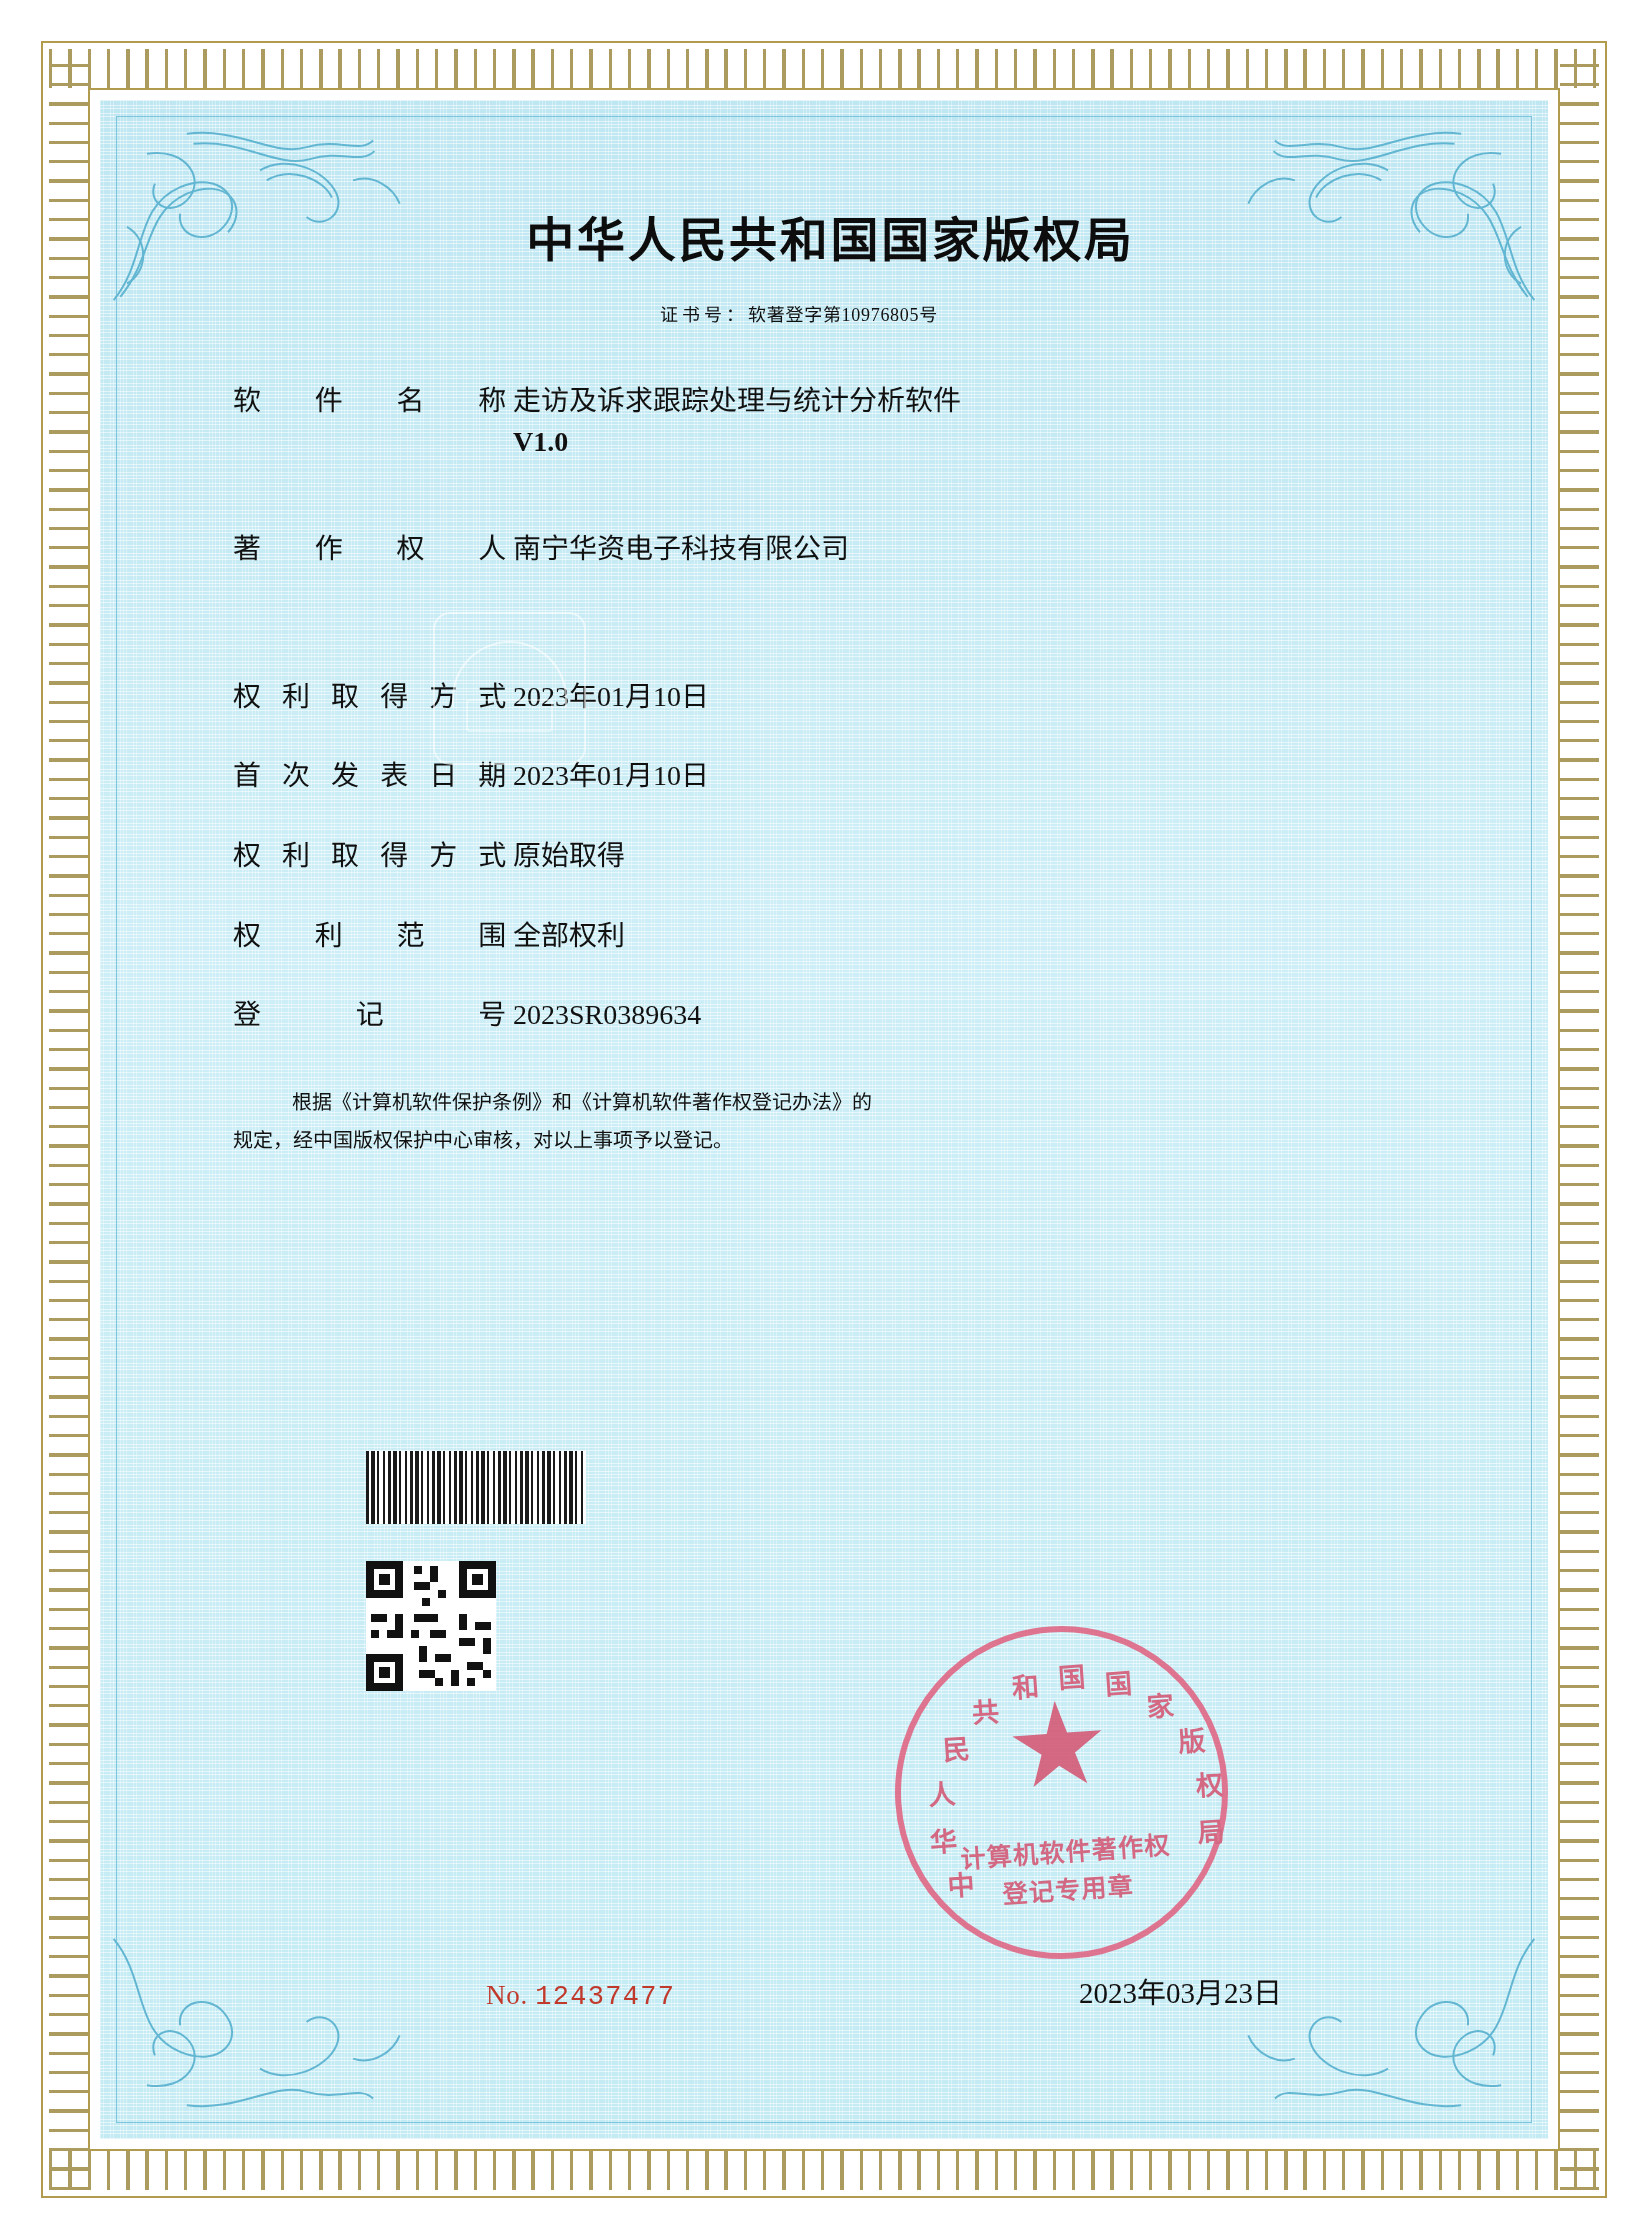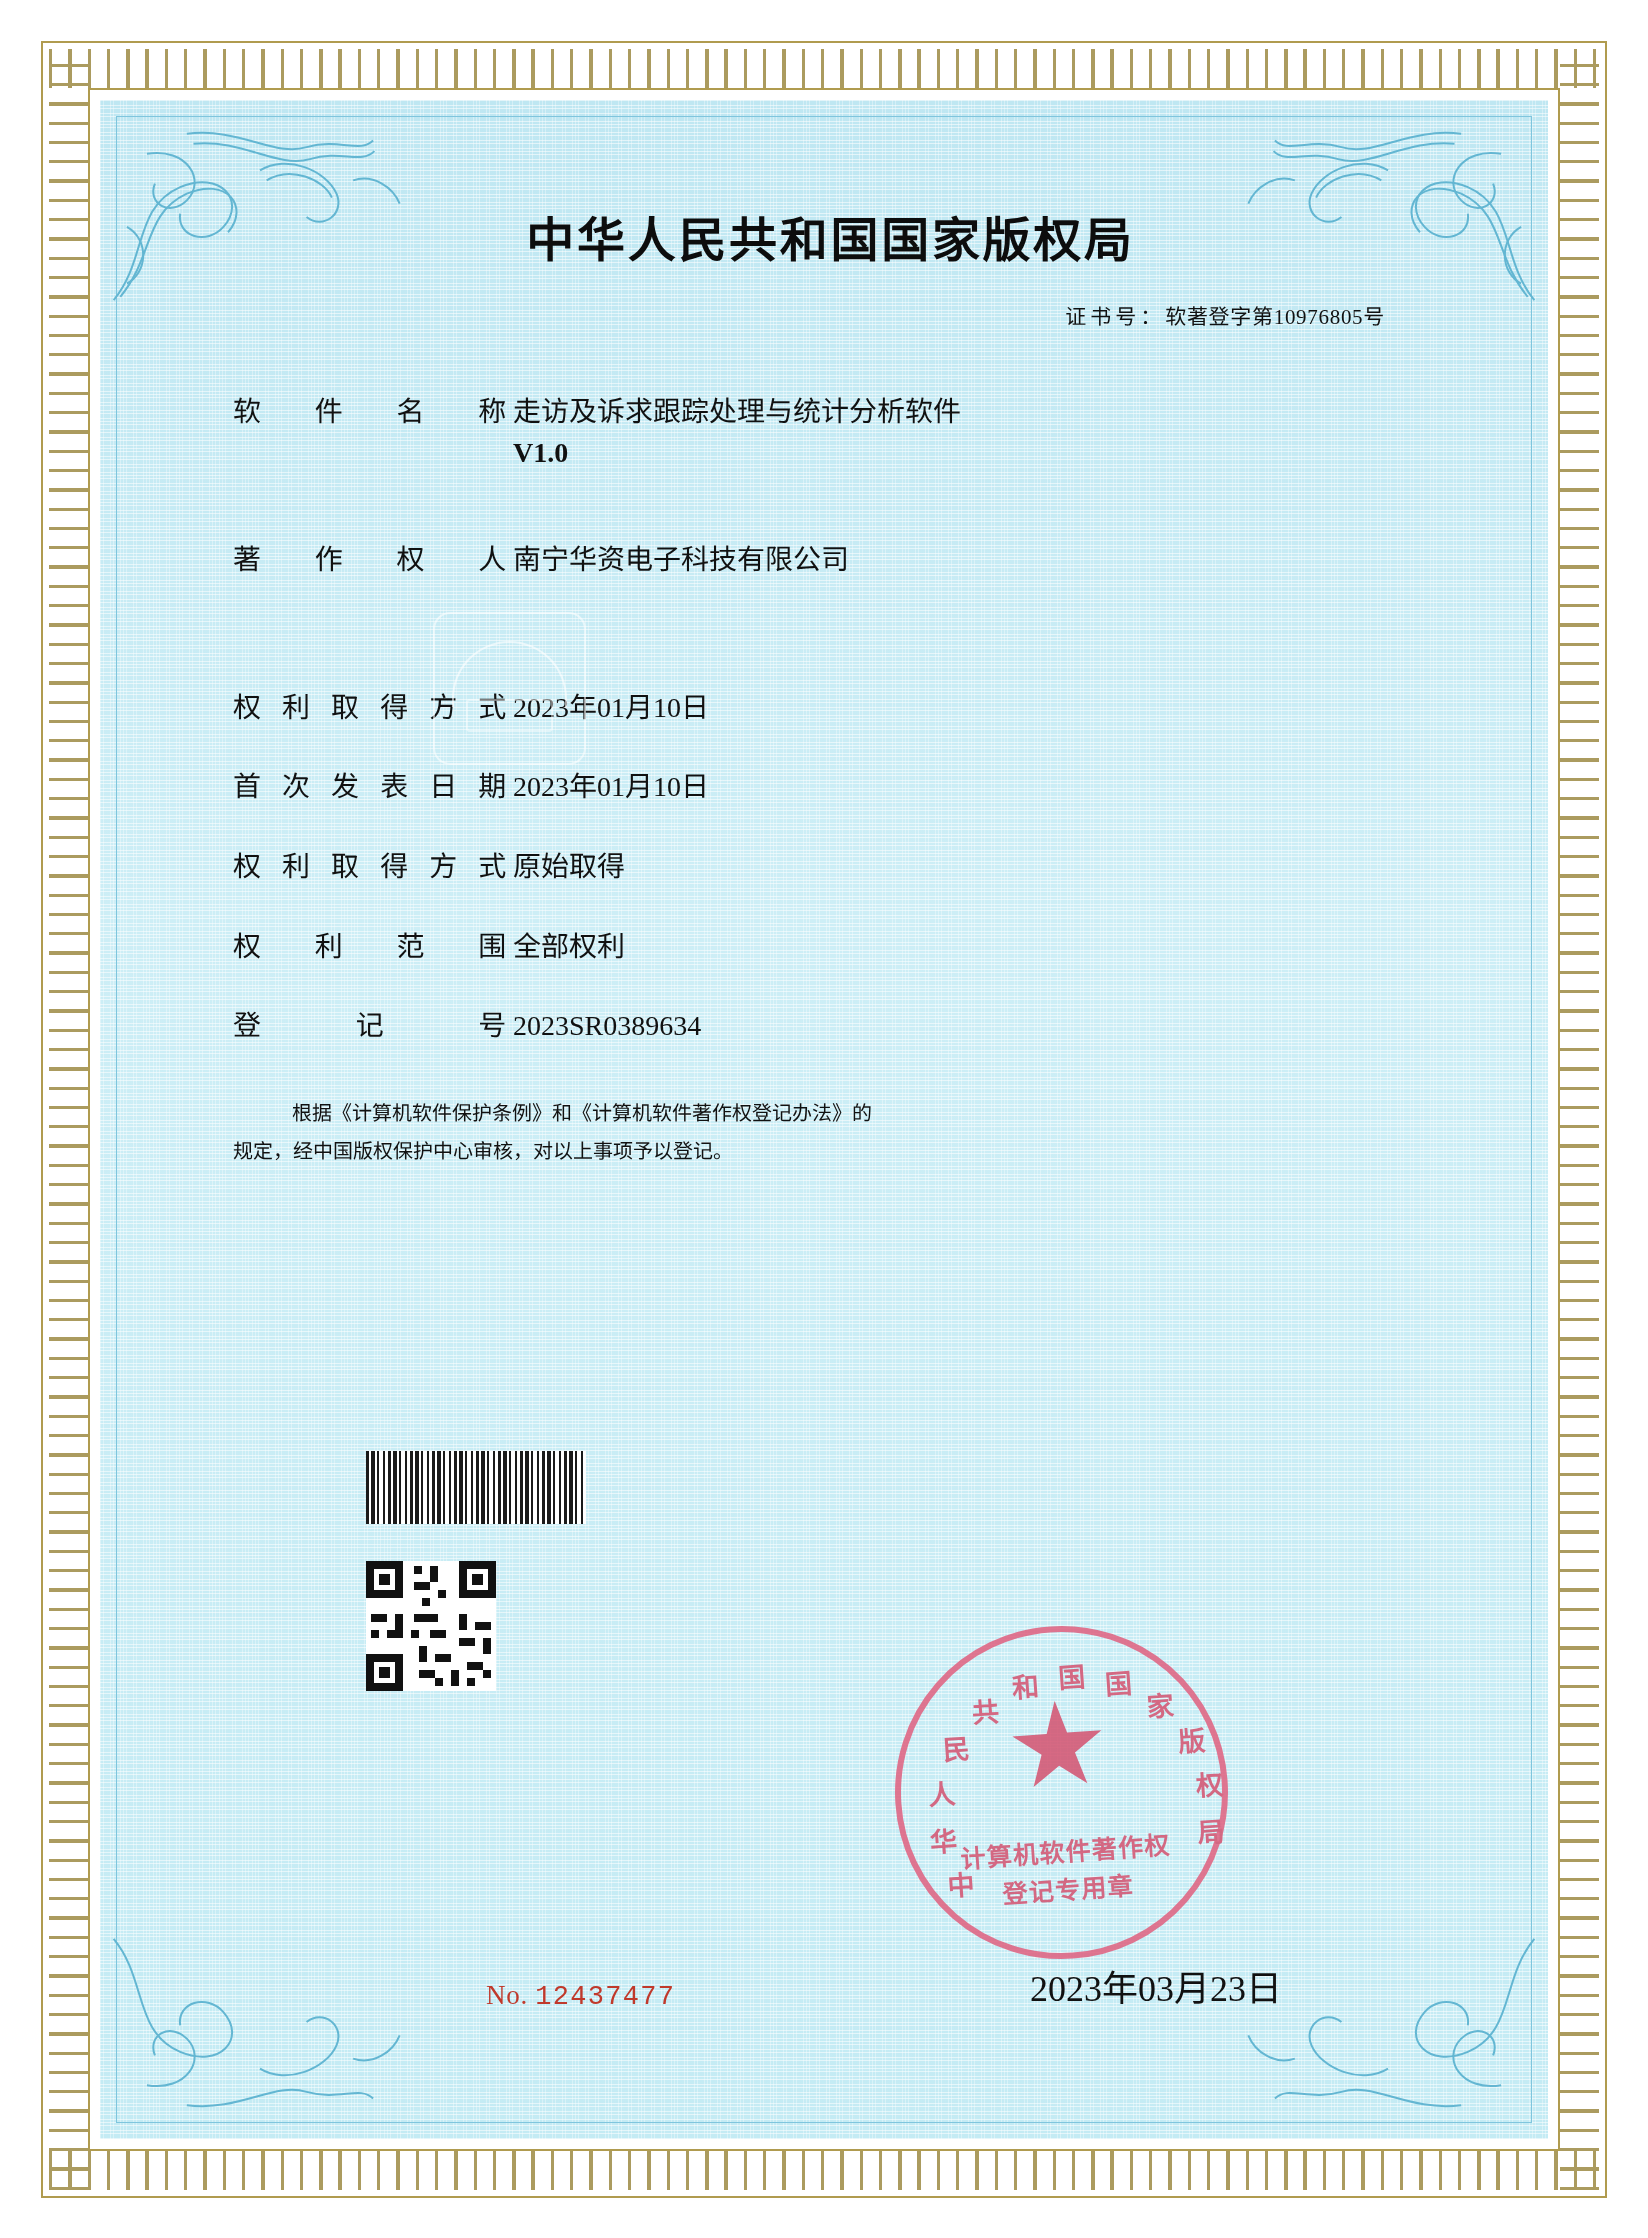--- a/index.html
+++ b/index.html
@@ -121,23 +121,23 @@
   .title-main {
     text-align: center;
     font-family: "DejaVu Serif", serif;
     font-weight: bold;
     font-size: 59px;
     letter-spacing: 4px;
     margin: 25px 0 0 0;
     color: #0d0d0d;
   }
   .cert-no {
-    text-align: right;
-    font-size: 21px;
-    margin: 29px 63px 15px 0;
+    text-align: center;
+    font-size: 18px;
+    margin: 29px 63px 8px 0;
     letter-spacing: 0.7px;
   }
   .cert-no .label { letter-spacing: 4px; }
 
   .field {
     display: flex;
     align-items: flex-start;
     margin: 0 0 0 20px;
     font-size: 28px;
     line-height: 1.45;
@@ -223,21 +223,21 @@
     color: #c0392b;
     letter-spacing: 0.7px;
   }
   .serial .nolabel { color: #c0392b; }
   .serial .digits { font-family: "Liberation Mono", monospace; letter-spacing: 1.3px; }
 
   .issue-date {
     position: absolute;
     right: 166px;
     bottom: 101px;
-    font-size: 36px;
+    font-size: 29px;
     color: #111;
   }
 
   
   .seal {
     position: absolute;
     right: 220px;
     bottom: 153px;
     width: 333px;
     height: 333px;

